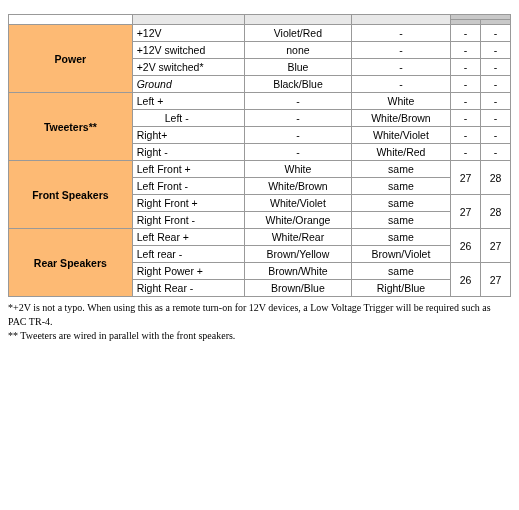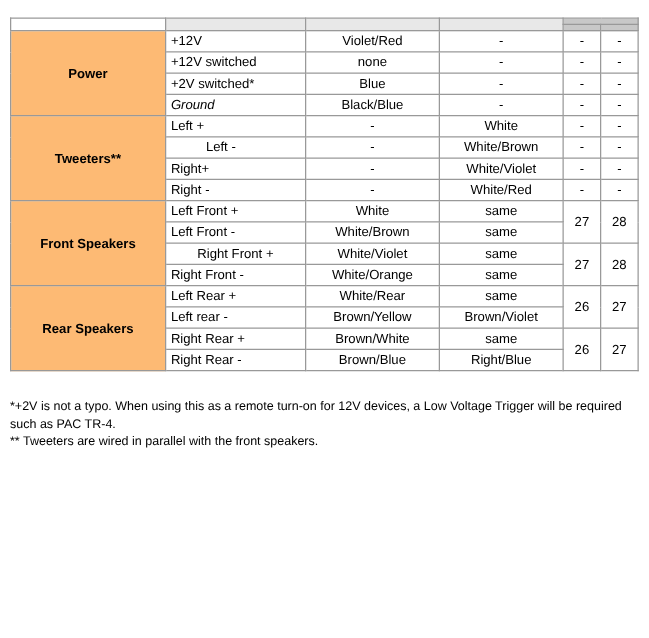--- a/index.html
+++ b/index.html
@@ -42,23 +42,24 @@
     .clipping-header {
       background: #c8c8c8;
       font-weight: bold;
     }
     .row-category {
       font-weight: bold;
       background: #fdba74;
       vertical-align: middle;
     }
     .footnote {
-      margin-top: 22px;
+      margin-top: 4px;
       font-size: 10px;
       line-height: 1.4;
+      font-family: Liberation Serif, serif;
     }
   </style>
 </head>
 <body>
 
 <div class="page-container">
   <div class="title-area">
     <div></div>
     <div></div>
   </div>
@@ -143,21 +144,21 @@
           <td>same</td>
           <td rowspan="2">27</td>
           <td rowspan="2">28</td>
         </tr>
         <tr>
           <td class="col-wire" style="text-align: left;">Left Front -</td>
           <td>White/Brown</td>
           <td>same</td>
         </tr>
         <tr>
-          <td class="col-wire" style="text-align: center;">Right Front +</td>
+          <td class="col-wire" style="text-align: left;">Right Front +</td>
           <td>White/Violet</td>
           <td>same</td>
           <td rowspan="2">27</td>
           <td rowspan="2">28</td>
         </tr>
         <tr>
           <td class="col-wire" style="text-align: left;">Right Front -</td>
           <td>White/Orange</td>
           <td>same</td>
         </tr>
@@ -168,21 +169,21 @@
           <td>same</td>
           <td rowspan="2">26</td>
           <td rowspan="2">27</td>
         </tr>
         <tr>
           <td class="col-wire" style="text-align: left;">Left rear -</td>
           <td>Brown/Yellow</td>
           <td>Brown/Violet</td>
         </tr>
         <tr>
-          <td class="col-wire" style="text-align: left;">Right Rear +</td>
+          <td class="col-wire" style="text-align: left;">Right Power +</td>
           <td>Brown/White</td>
           <td>same</td>
           <td rowspan="2">26</td>
           <td rowspan="2">27</td>
         </tr>
         <tr>
           <td class="col-wire" style="text-align: left;">Right Rear -</td>
           <td>Brown/Blue</td>
           <td>Right/Blue</td>
         </tr>

